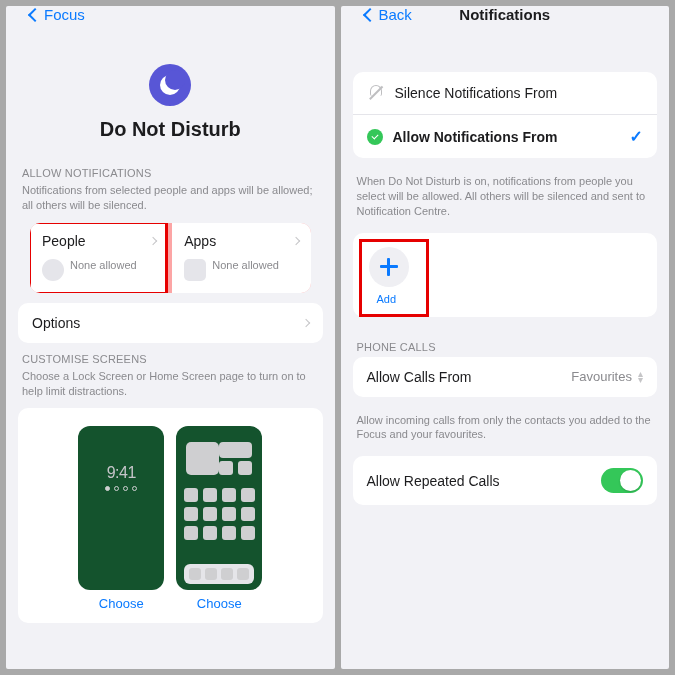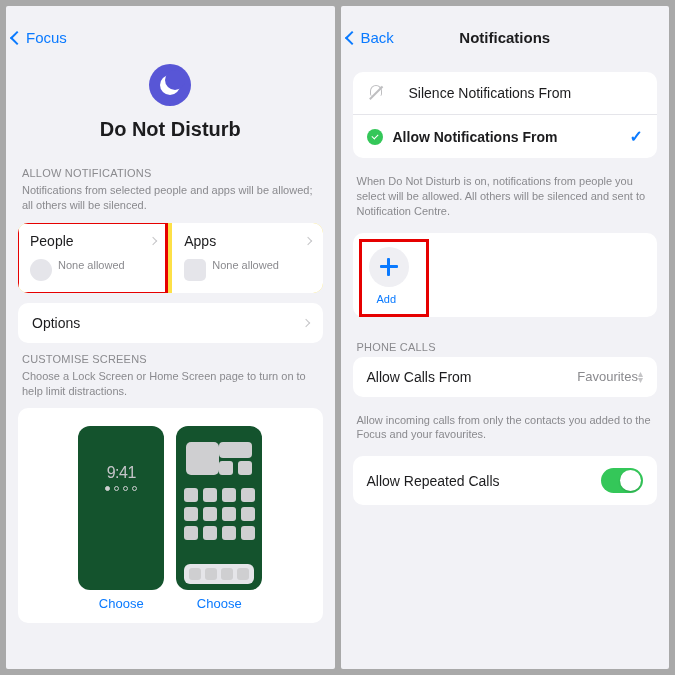--- a/index.html
+++ b/index.html
@@ -17,22 +17,22 @@
     background: #f2f2f6;
     border-radius: 2px;
     overflow: hidden;
     position: relative;
     font-size: 13px;
     color: #1c1c1e;
   }
   .nav {
     height: 40px;
     display: flex;
-    align-items: flex-end;
-    padding: 0 6px;
+    align-items: flex-start;
+    padding: 0 24px;
     position: relative;
   }
   .nav-back {
     color: #0a7aff;
     display: flex;
     align-items: center;
     font-size: 15px;
     cursor: pointer;
   }
   .nav-back .chev {
@@ -84,24 +84,24 @@
     text-transform: uppercase;
     letter-spacing: .2px;
   }
   .sect-desc {
     font-size: 11px;
     color: #8a8a8e;
     padding: 0 16px 10px;
     line-height: 1.35;
   }
   .pa-row {
-    margin: 0 12px 10px;
+    margin: 0 24px 10px;
     display: flex;
     gap: 4px;
-    background: #fde047;
+    background: #fca5a5;
     border-radius: 10px;
     overflow: hidden;
     position: relative;
   }
   .pa-cell {
     flex: 1;
     background: #fff;
     padding: 10px 12px 12px;
     cursor: pointer;
   }
@@ -177,21 +177,21 @@
   .check-badge{ width:16px;height:16px;background:#34c759;border-radius:50%;position:relative;}
   .check-badge::after{content:"";position:absolute;width:5px;height:3px;border-left:1.5px solid #fff;border-bottom:1.5px solid #fff;transform:rotate(-45deg);top:5px;left:5px;}
   .checkmark{ color:#0a7aff; font-size:16px; font-weight:600;}
   .add-card{ margin:0 12px 8px; background:#fff; border-radius:10px; padding:14px 16px 12px; position:relative;}
   .add-btn{ width:40px;height:40px;background:#efeff3;border-radius:50%;display:flex;align-items:center;justify-content:center;cursor:pointer;}
   .add-btn .plus-h,.add-btn .plus-v{position:absolute;background:#0a7aff;}
   .add-btn{position:relative;}
   .plus-h{width:18px;height:2.5px;border-radius:1px;}
   .plus-v{width:2.5px;height:18px;border-radius:1px;}
   .add-lbl{font-size:11px;color:#0a7aff;margin-top:6px;margin-left:8px;}
-  .val-r{ color:#8a8a8e; font-size:13px; display:flex; align-items:center; }
+  .val-r{ color:#8a8a8e; font-size:13px; display:flex; align-items:center; gap:6px;}
   .updown{ font-size:10px; color:#c5c5c7; line-height:6px;}
   .toggle{ width:42px;height:25px;background:#34c759;border-radius:13px;position:relative;cursor:pointer;}
   .toggle::after{content:"";position:absolute;width:21px;height:21px;background:#fff;border-radius:50%;top:2px;right:2px;box-shadow:0 1px 2px rgba(0,0,0,.2);}
   .sect-top{margin-top:18px;}
   .footer-desc{font-size:11px;color:#8a8a8e;padding:6px 16px 14px;line-height:1.35;}
 </style>
 </head>
 <body>
 
 <div class="phone">
@@ -298,21 +298,21 @@
     <div class="nav-back">
       <span class="chev"></span>
       <span>Back</span>
     </div>
     <div class="nav-title">Notifications</div>
   </div>
 
   <div style="height:26px"></div>
   <div class="list">
     <div class="list-row sel-row">
-      <div style="display:flex;align-items:center;gap:24px">
+      <div style="display:flex;align-items:center;gap:10px">
         <span class="bell-slash"></span>
         <span>Silence Notifications From</span>
       </div>
       <span></span>
     </div>
     <div class="list-row sel-row">
       <div style="display:flex;align-items:center;gap:10px">
         <span class="check-badge"></span>
         <span style="font-weight:600">Allow Notifications From</span>
       </div>

